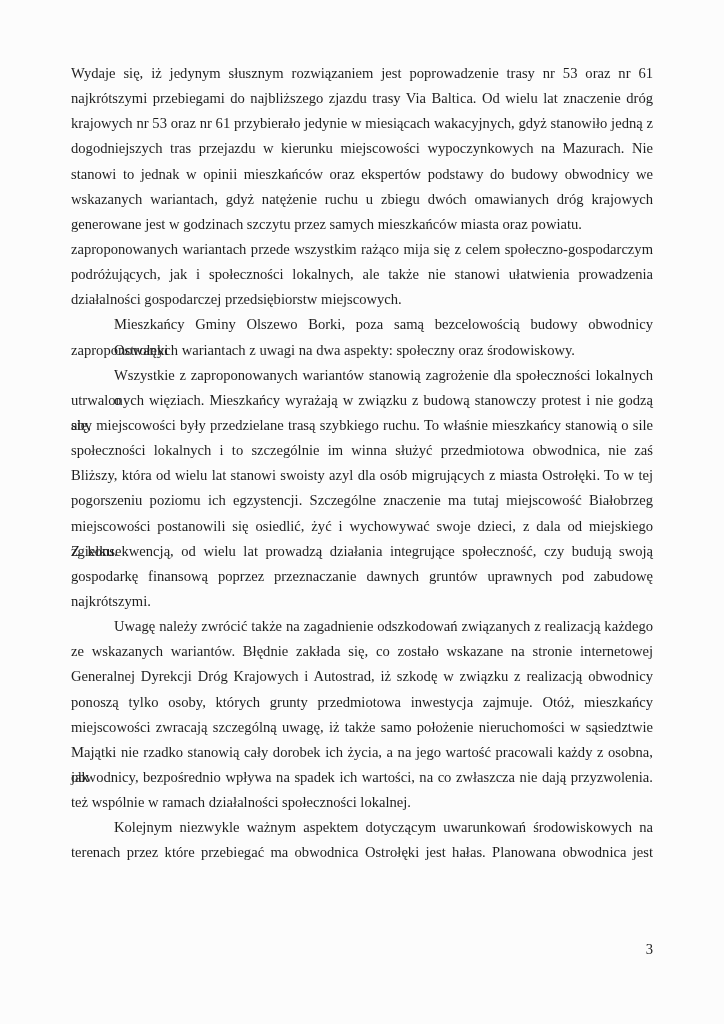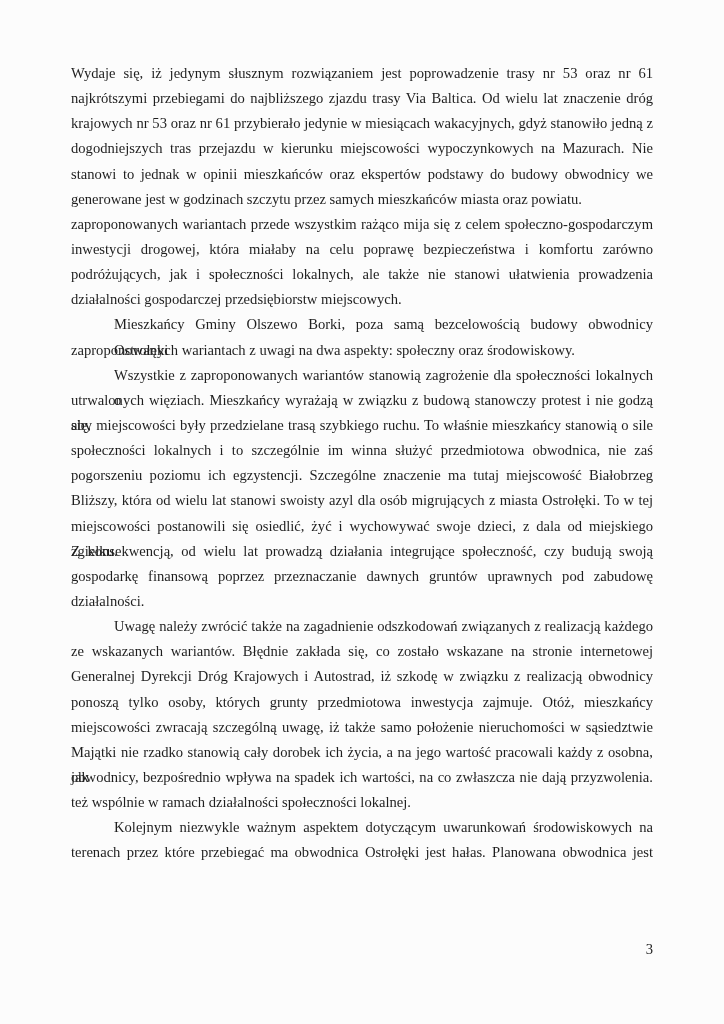--- a/index.html
+++ b/index.html
@@ -35,43 +35,43 @@
 <body>
 
 <div class="page">
   <div class="text-block" id="text-block">
       <div class="paragraph">
         <span class="line j">Wydaje się, iż jedynym słusznym rozwiązaniem jest poprowadzenie trasy nr 53 oraz nr 61</span>
         <span class="line j">najkrótszymi przebiegami do najbliższego zjazdu trasy Via Baltica. Od wielu lat znaczenie dróg</span>
         <span class="line j">krajowych nr 53 oraz nr 61 przybierało jedynie w miesiącach wakacyjnych, gdyż stanowiło jedną z</span>
         <span class="line j">dogodniejszych tras przejazdu w kierunku miejscowości wypoczynkowych na Mazurach. Nie</span>
         <span class="line j">stanowi to jednak w opinii mieszkańców oraz ekspertów podstawy do budowy obwodnicy we</span>
+        <span class="line j">wskazanych wariantach, gdyż natężenie ruchu u zbiegu dwóch omawianych dróg krajowych</span>
         <span class="line j last">generowane jest w godzinach szczytu przez samych mieszkańców miasta oraz powiatu.</span>
       </div>
       <div class="paragraph">
         <span class="line j">zaproponowanych wariantach przede wszystkim rażąco mija się z celem społeczno-gospodarczym</span>
-        <span class="line j">inwestycji drogowej, która miałaby na celu poprawę bezpieczeństwa i komfortu zarówno</span>
         <span class="line j">podróżujących, jak i społeczności lokalnych, ale także nie stanowi ułatwienia prowadzenia</span>
         <span class="line j last">działalności gospodarczej przedsiębiorstw miejscowych.</span>
       </div>
       <div class="paragraph">
         <span class="line j indent">Mieszkańcy Gminy Olszewo Borki, poza samą bezcelowością budowy obwodnicy Ostrołęki</span>
         <span class="line j last">zaproponowanych wariantach z uwagi na dwa aspekty: społeczny oraz środowiskowy.</span>
       </div>
       <div class="paragraph">
         <span class="line j indent">Wszystkie z zaproponowanych wariantów stanowią zagrożenie dla społeczności lokalnych o</span>
         <span class="line j">utrwalonych więziach. Mieszkańcy wyrażają w związku z budową stanowczy protest i nie godzą się,</span>
         <span class="line j">aby miejscowości były przedzielane trasą szybkiego ruchu. To właśnie mieszkańcy stanowią o sile</span>
         <span class="line j">społeczności lokalnych i to szczególnie im winna służyć przedmiotowa obwodnica, nie zaś</span>
+        <span class="line j">Bliższy, która od wielu lat stanowi swoisty azyl dla osób migrujących z miasta Ostrołęki. To w tej</span>
         <span class="line j">pogorszeniu poziomu ich egzystencji. Szczególne znaczenie ma tutaj miejscowość Białobrzeg</span>
-        <span class="line j">Bliższy, która od wielu lat stanowi swoisty azyl dla osób migrujących z miasta Ostrołęki. To w tej</span>
         <span class="line j">miejscowości postanowili się osiedlić, żyć i wychowywać swoje dzieci, z dala od miejskiego zgiełku.</span>
         <span class="line j">Z konsekwencją, od wielu lat prowadzą działania integrujące społeczność, czy budują swoją</span>
         <span class="line j">gospodarkę finansową poprzez przeznaczanie dawnych gruntów uprawnych pod zabudowę</span>
-        <span class="line j last">działalności.</span>
+        <span class="line j last">najkrótszymi.</span>
       </div>
       <div class="paragraph">
         <span class="line j indent">Uwagę należy zwrócić także na zagadnienie odszkodowań związanych z realizacją każdego</span>
         <span class="line j">ze wskazanych wariantów. Błędnie zakłada się, co zostało wskazane na stronie internetowej</span>
         <span class="line j">Generalnej Dyrekcji Dróg Krajowych i Autostrad, iż szkodę w związku z realizacją obwodnicy</span>
         <span class="line j">ponoszą tylko osoby, których grunty przedmiotowa inwestycja zajmuje. Otóż, mieszkańcy</span>
         <span class="line j">miejscowości zwracają szczególną uwagę, iż także samo położenie nieruchomości w sąsiedztwie</span>
         <span class="line j">Majątki nie rzadko stanowią cały dorobek ich życia, a na jego wartość pracowali każdy z osobna, jak</span>
         <span class="line j">obwodnicy, bezpośrednio wpływa na spadek ich wartości, na co zwłaszcza nie dają przyzwolenia.</span>
         <span class="line j last">też wspólnie w ramach działalności społeczności lokalnej.</span>

